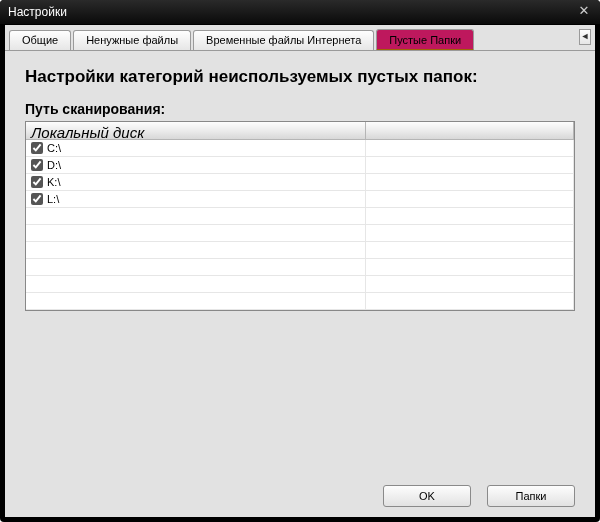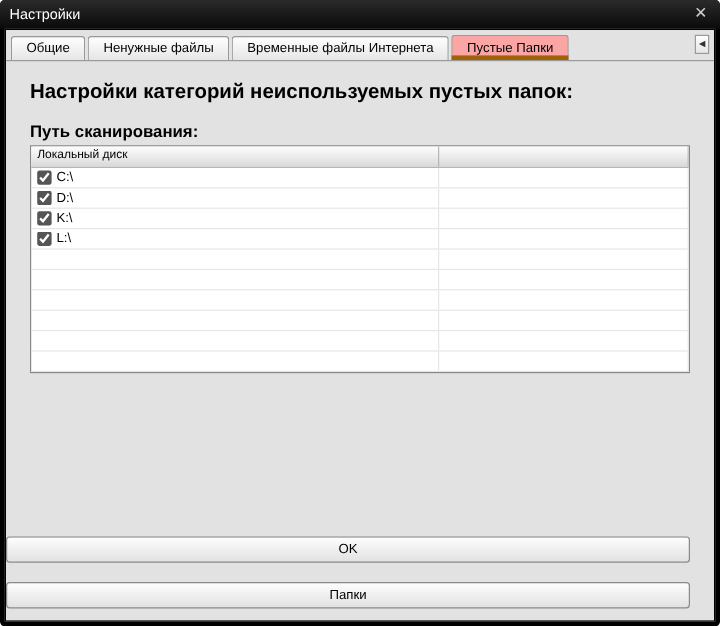--- a/index.html
+++ b/index.html
@@ -62,22 +62,22 @@
     padding: 3px 12px 3px 12px;
     font-size: 11px;
     color: #000;
     cursor: pointer;
     position: relative;
     top: 1px;
     height: 20px;
     line-height: 13px;
   }
   .tab.active {
-    background: #fca5a5;
-    border-bottom: 5px solid #a16207;
+    background: #be185d;
+    border-bottom: 2px solid #a16207;
     height: 22px;
     top: 0;
     padding-top: 4px;
   }
   .tab-scroll {
     display: flex;
     margin-left: auto;
     align-items: center;
   }
   .tab-scroll-btn {
@@ -113,22 +113,23 @@
   }
   .grid-header {
     display: flex;
     height: 18px;
     background: linear-gradient(to bottom, #fdfdfd 0%, #ececec 50%, #d8d8d8 100%);
     border-bottom: 1px solid #b5b5b5;
   }
   .grid-header .col {
     border-right: 1px solid #b5b5b5;
     padding: 2px 5px;
-    font-size: 10px;
+    font-size: 15px;
     color: #000;
+    font-style: italic;
   }
   .col1 { width: 340px; }
   .col2 { flex: 1; }
   .grid-body {
     height: 170px;
   }
   .grid-row {
     display: flex;
     height: 17px;
     border-bottom: 1px solid #e6e6e6;
@@ -145,21 +146,20 @@
   input[type="checkbox"].row-check {
     width: 12px; height: 12px;
     margin: 0;
     accent-color: #555;
   }
   .button-row {
     display: flex;
     justify-content: flex-end;
     gap: 16px;
     padding: 10px 20px 10px 0;
-    flex-direction: column;
   }
   .btn {
     min-width: 88px;
     height: 22px;
     background: linear-gradient(to bottom, #fdfdfd, #e2e2e2);
     border: 1px solid #8a8a8a;
     border-radius: 3px;
     font-size: 11px;
     cursor: pointer;
     padding: 0 8px;

